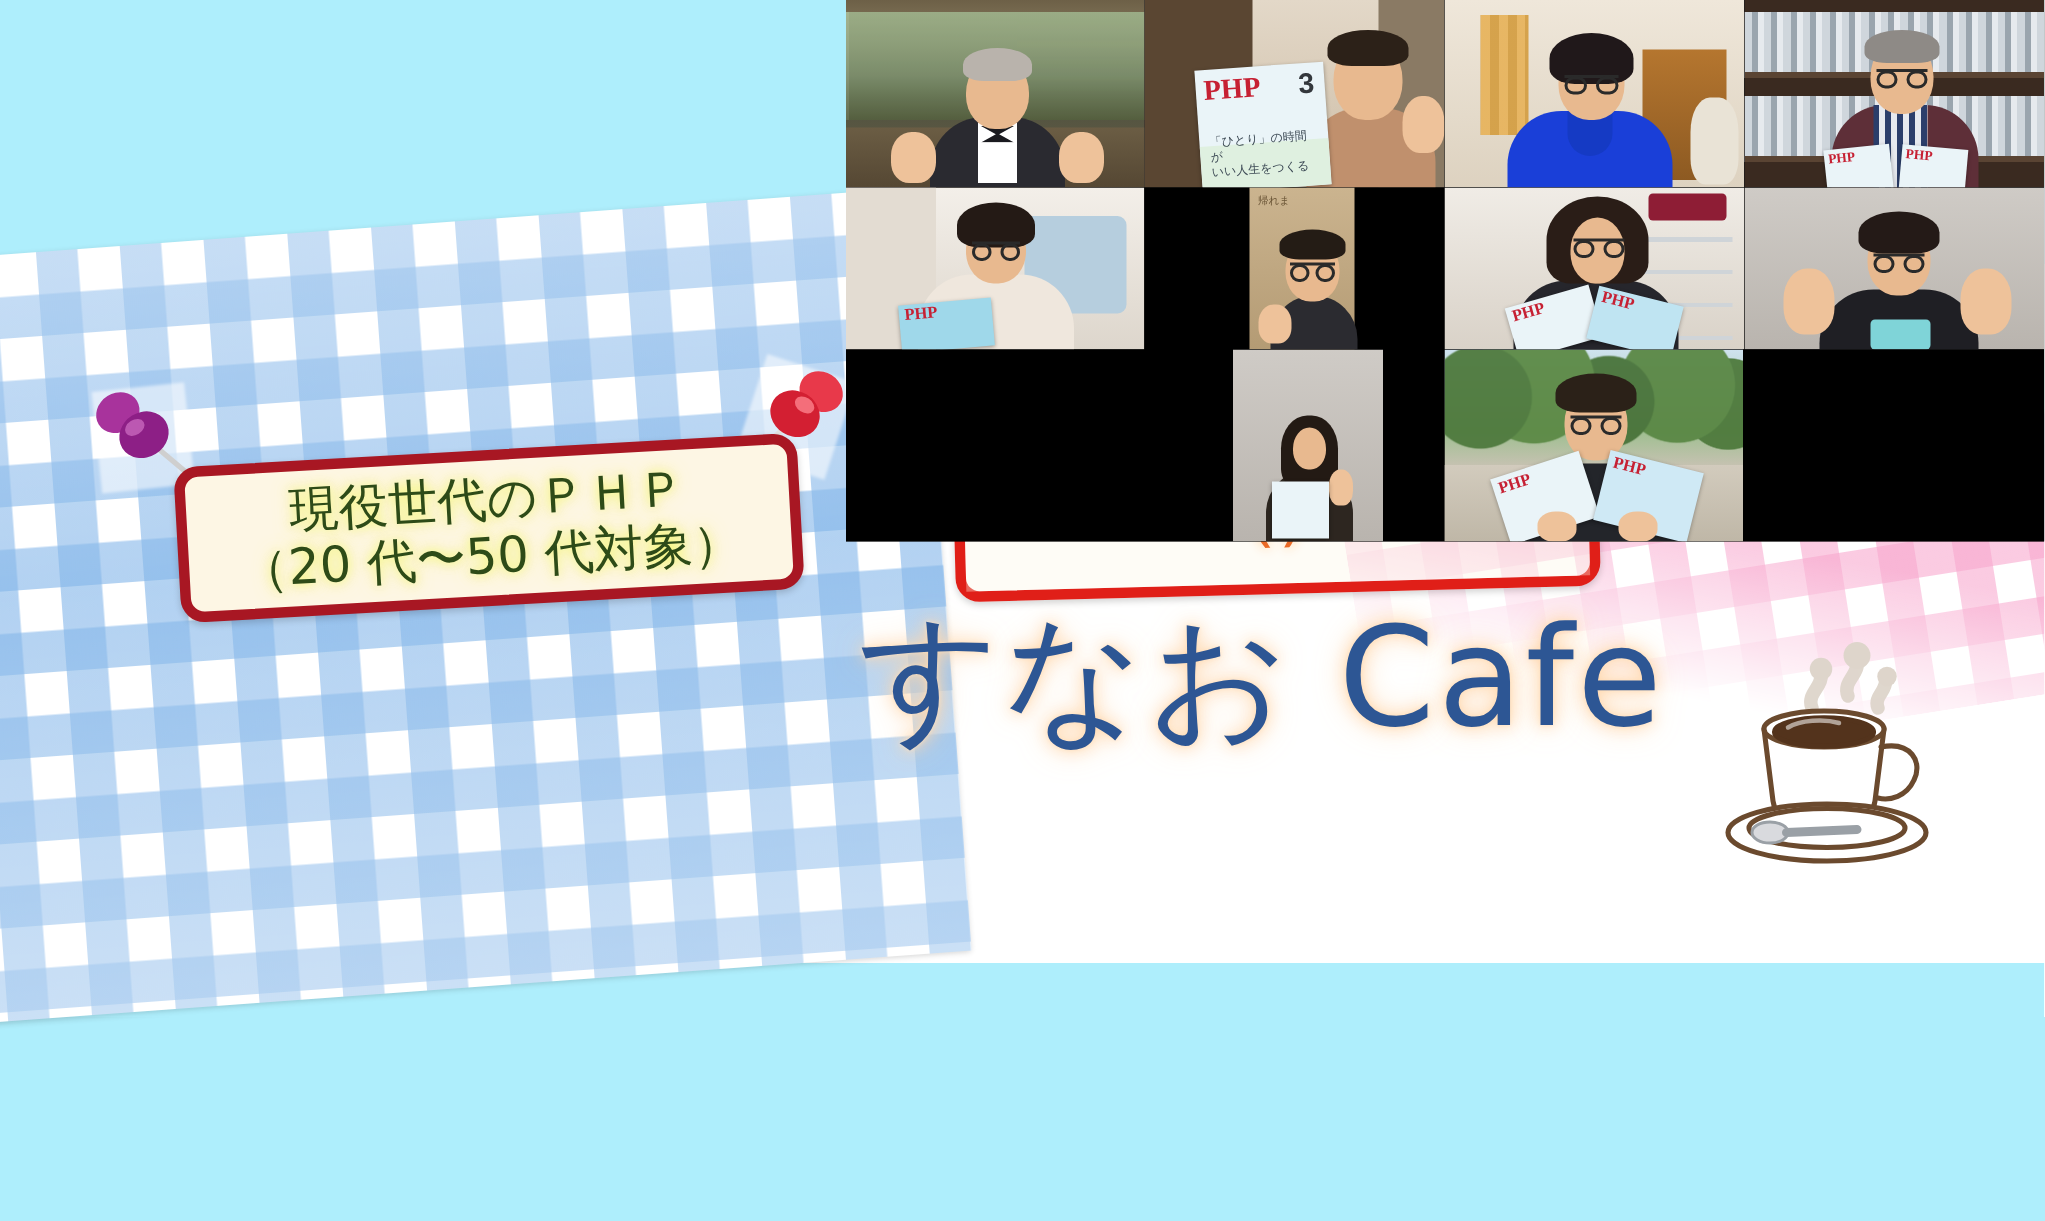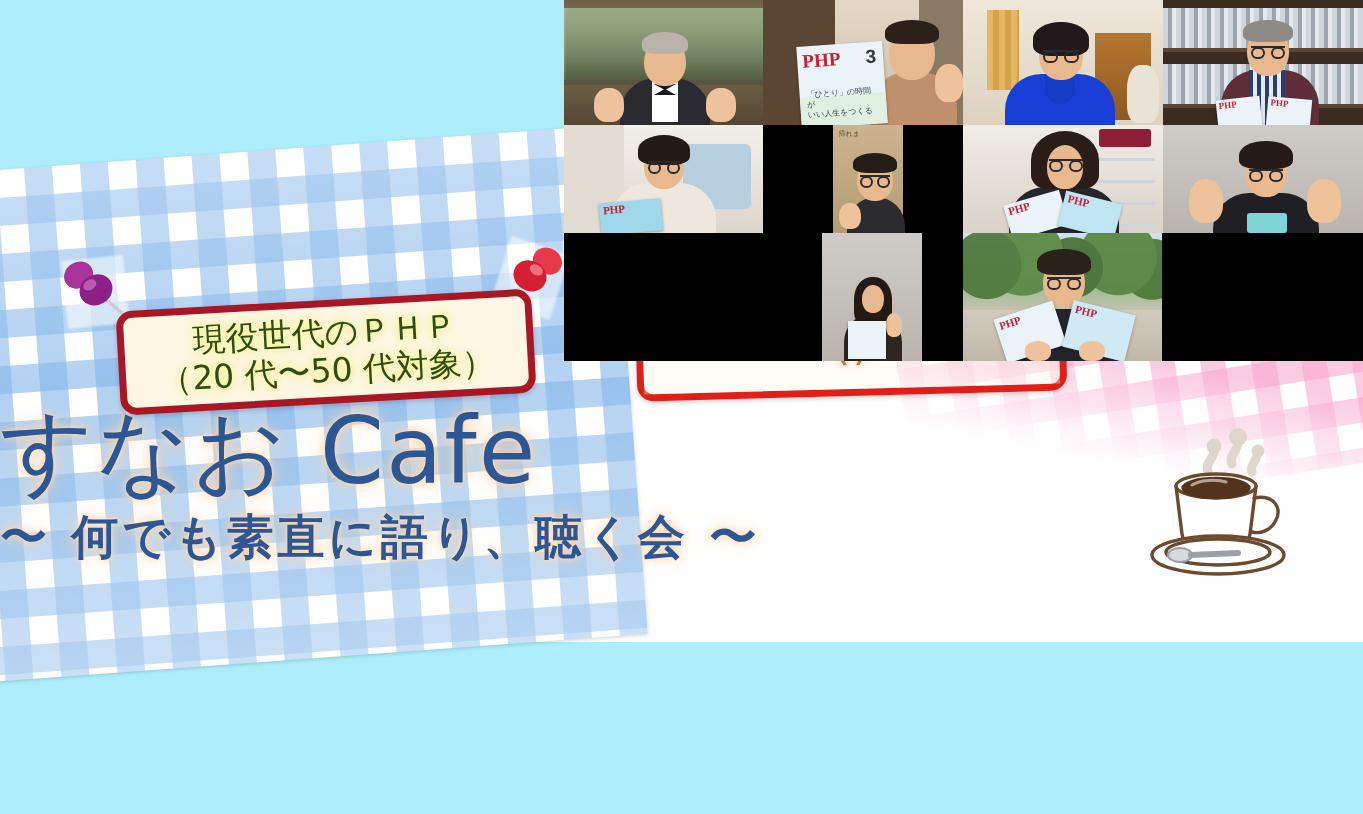--- a/index.html
+++ b/index.html
@@ -59,21 +59,21 @@
       linear-gradient(0deg,  rgba(248,168,206,.60) 50%, rgba(248,168,206,0) 50%);
     background-size:50px 50px,50px 50px;
     filter:blur(.5px);
     -webkit-mask-image:linear-gradient(200deg,rgba(0,0,0,1) 42%,rgba(0,0,0,0) 72%);
             mask-image:linear-gradient(200deg,rgba(0,0,0,1) 42%,rgba(0,0,0,0) 72%);
   }
 
   
   .title-wrap{
     position:absolute;left:0;top:404px;width:1110px;
-    text-align:left;
+    text-align:right;
     pointer-events:none;
   }
   .main-title{
     font-family:"DejaVu Sans","Liberation Sans",sans-serif;
     font-size:92px;line-height:1.05;
     font-weight:400;
     color:#2d5694;
     letter-spacing:2px;
     text-shadow:
       0 0 10px rgba(255,214,170,.95),
@@ -244,21 +244,20 @@
 
   <div class="band-cyan-top"></div>
   <div class="white-mid"></div>
   <div class="band-cyan-bottom"></div>
 
   <div class="gingham-blue"></div>
   <div class="gingham-pink"></div>
 
   <div class="title-wrap">
     <div class="main-title">すなお Cafe</div>
-    <div class="sub-title">〜 何でも素直に語り、聴く会 〜</div>
   </div>
 
   <div class="coffee">
     <svg viewBox="0 0 170 155" width="170" height="155">
       <g fill="none" stroke="#6b4a2e" stroke-width="3.4" stroke-linecap="round" stroke-linejoin="round">
 
         <g stroke="#ded5cb" stroke-width="9" opacity=".95">
           <path d="M62 48 C58 38 70 34 68 24"></path>
           <path d="M86 40 C82 30 94 26 92 16"></path>
           <path d="M106 48 C103 40 112 37 111 29"></path>

